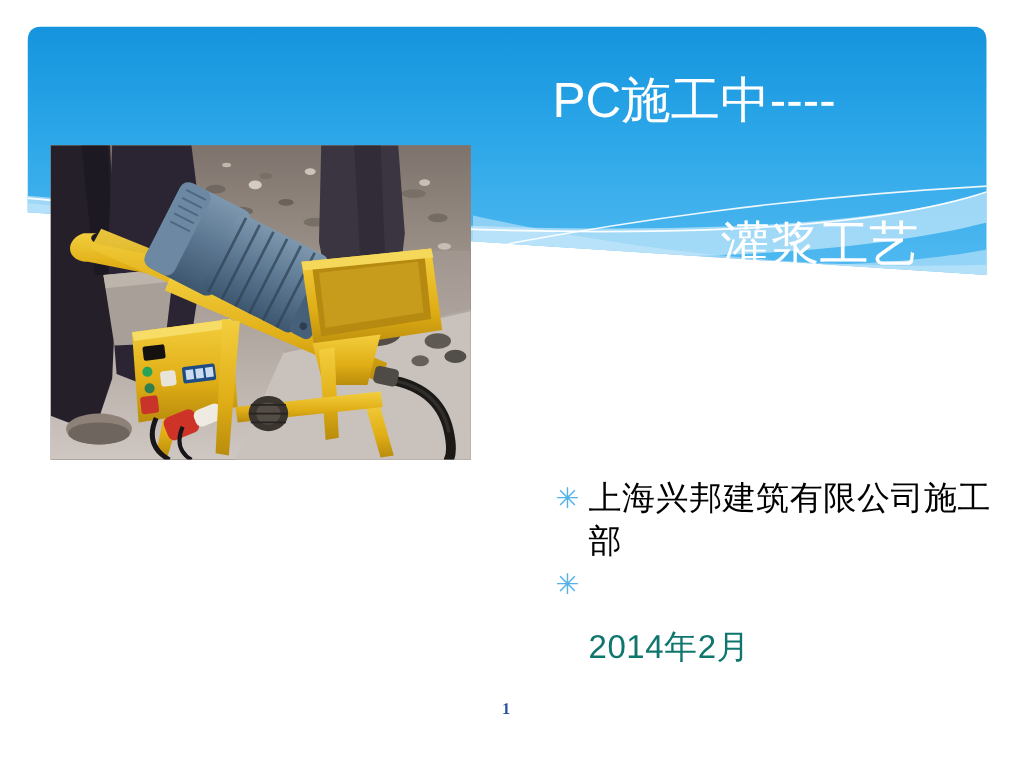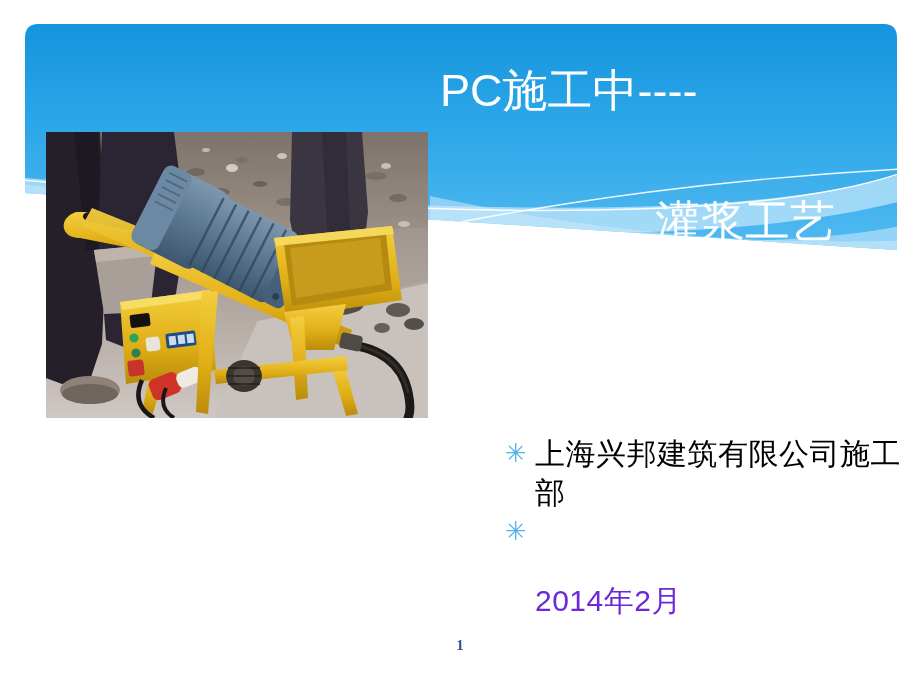--- a/index.html
+++ b/index.html
@@ -32,21 +32,21 @@
   #header-banner svg {
     display: block;
   }
 
   
   #title-block {
     position: absolute;
     left: 440px;
     top: 62px;
     width: 460px;
-    text-align: left;
+    text-align: center;
     pointer-events: none;
   }
   #slide-title {
     color: #ffffff;
     font-size: 45px;
     line-height: 58px;
     letter-spacing: 0px;
     white-space: nowrap;
     padding-right: 78px;
     font-weight: 400;
@@ -103,23 +103,23 @@
     text-align: left;
   }
   .body-text {
     flex: 1 1 auto;
     color: #000000;
     font-size: 30px;
     line-height: 39px;
     letter-spacing: 0.5px;
   }
   #date-line {
-    margin-top: 30px;
+    margin-top: 18px;
     padding-left: 30px;
-    color: #6d28d9;
+    color: #0f766e;
     font-size: 30px;
     line-height: 39px;
     letter-spacing: 0.5px;
   }
 
   
   #page-number {
     position: absolute;
     left: 0;
     top: 637px;

